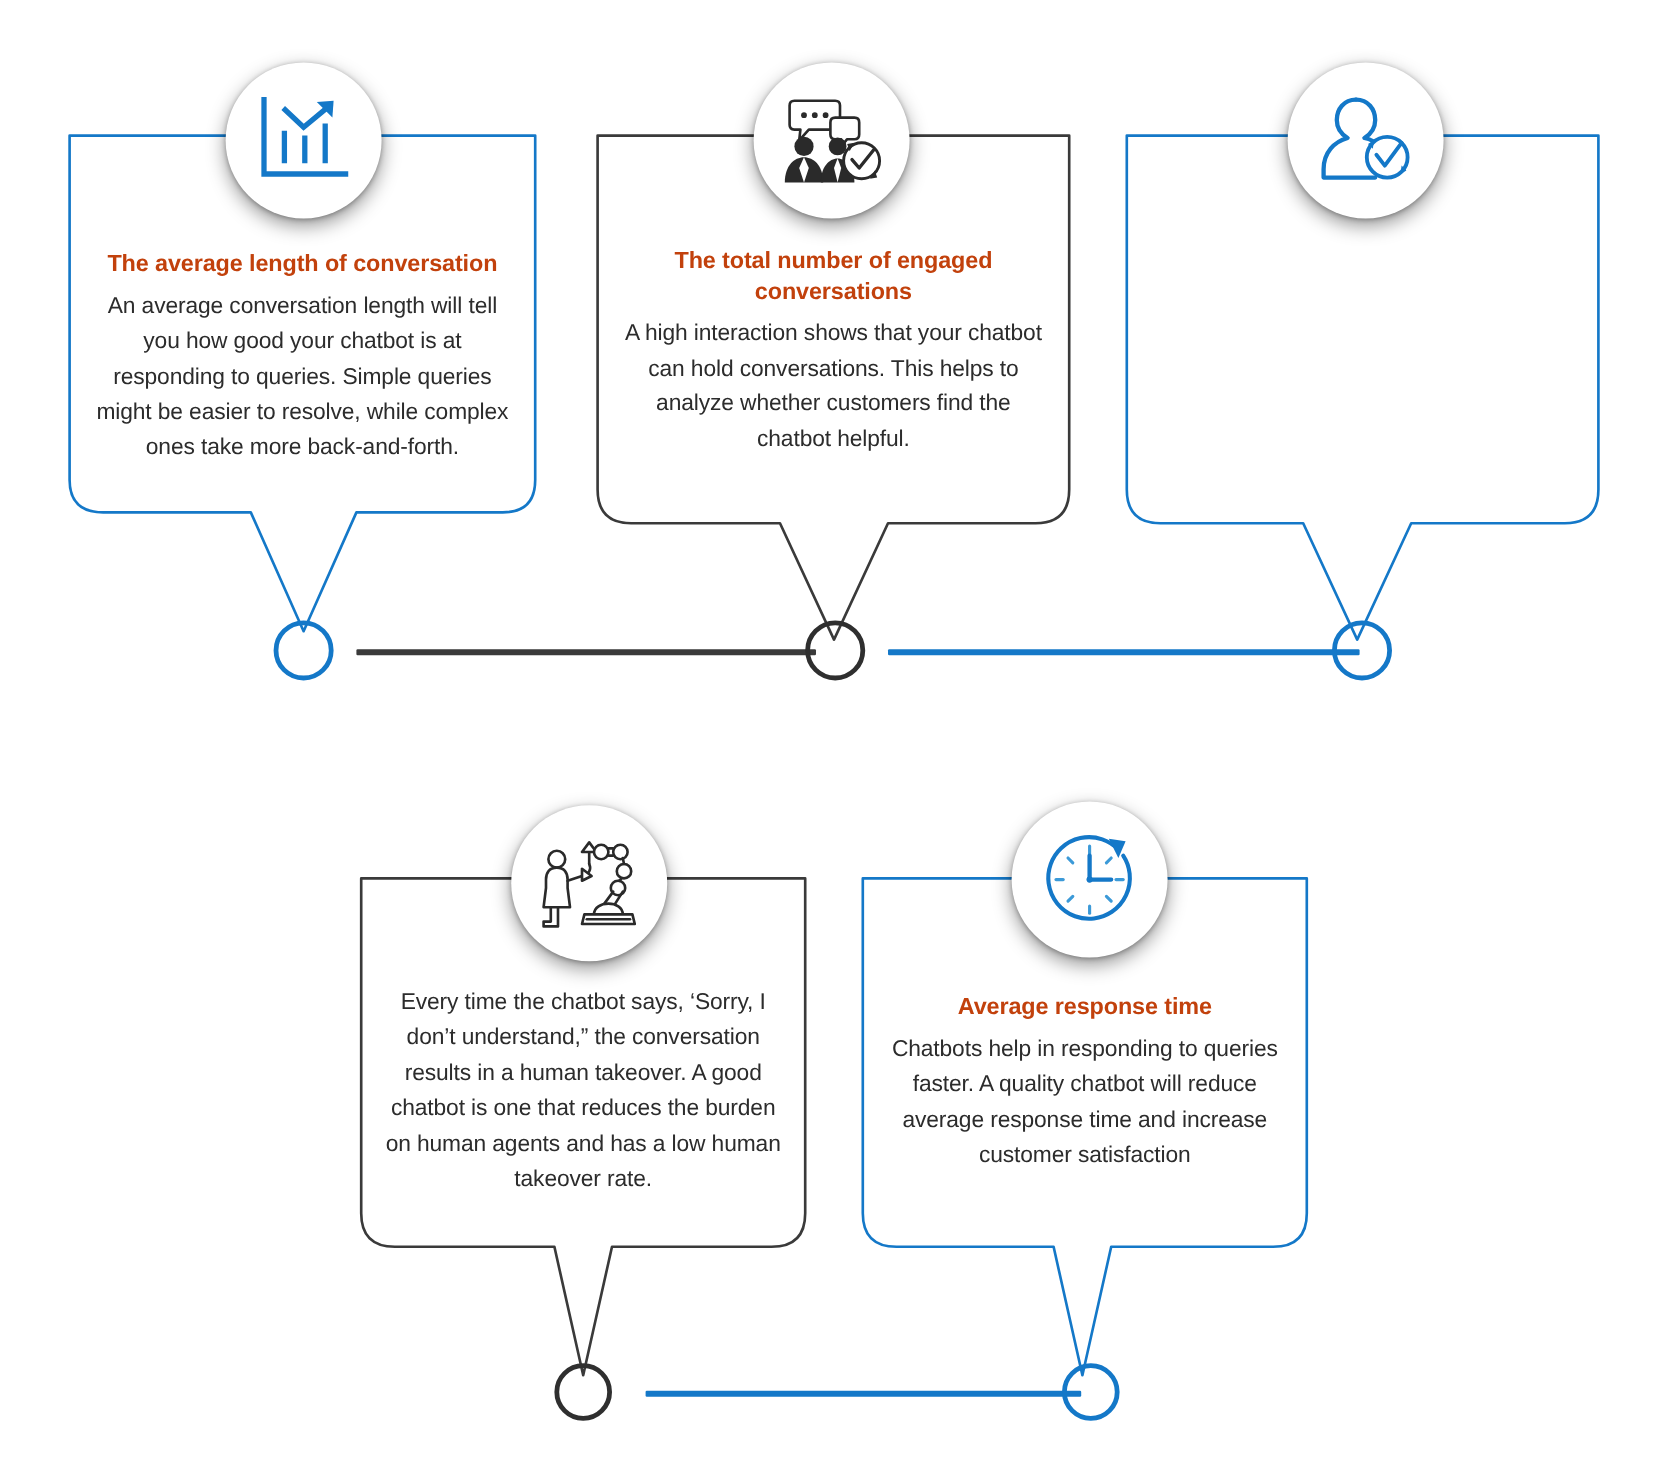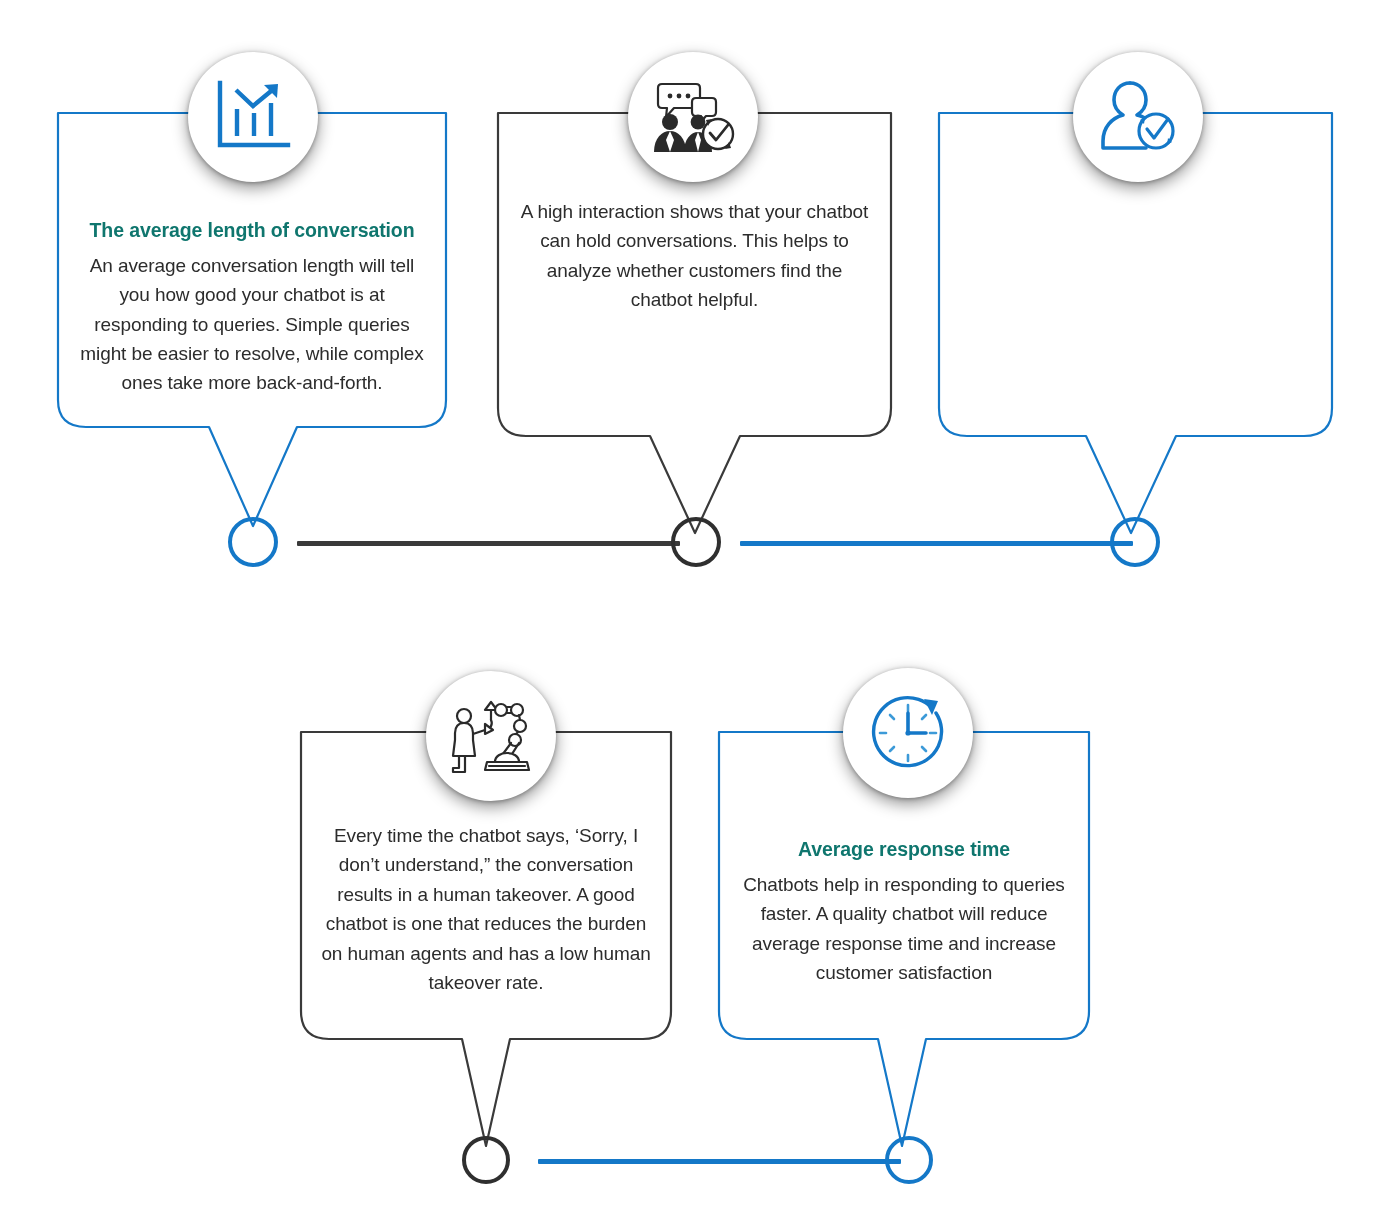--- a/index.html
+++ b/index.html
@@ -32,23 +32,23 @@
   .card-text {
     position: absolute;
     left: 0;
     box-sizing: border-box;
     text-align: center;
     padding: 0 18px;
   }
   .card-title {
     font-size: 19.5px;
     font-weight: bold;
-    color: #0f766e;
+    color: #c2410c;
     line-height: 1.32;
-    margin: 18px 0 7px 0;
+    margin: 8px 0 7px 0;
     letter-spacing: -0.1px;
   }
   .card-body {
     font-size: 19px;
     color: #2c2c2c;
     line-height: 1.55;
     margin: 0;
     letter-spacing: -0.1px;
     text-align: center;
   }
@@ -101,20 +101,21 @@
       <path d="M22,11 L39,27 L62,8" fill="none" stroke="#1478c8" stroke-width="4.4" stroke-linejoin="miter" stroke-linecap="butt"></path>
       <path d="M50,6 L64,5 L63,19 Z" fill="#1478c8"></path>
     </svg>
   </div>
 
   <div class="card" style="left:497px; top:112px; width:395px; height:420px;">
     <svg class="card-svg" width="395" height="420" viewBox="0 0 395 420">
       <path d="M1,1 L394,1 L394,296 Q394,324 366,324 L243,324 L198,421 L153,324 L29,324 Q1,324 1,296 Z" fill="none" stroke="#3a3a3a" stroke-width="2.2" stroke-linejoin="round"></path>
     </svg>
     <div class="card-text" style="top:85px; width:395px;">
+      <div class="card-title">The total number of engaged conversations</div>
       <div class="card-body">A high interaction shows that your chatbot can hold conversations. This helps to analyze whether customers find the chatbot helpful.</div>
     </div>
   </div>
   <div class="icon-badge" style="left:628px; top:52px; width:130px; height:130px;">
     <svg width="86" height="74" viewBox="0 0 86 74">
 
       <path d="M12,4 L46,4 Q50,4 50,8 L50,24 Q50,28 46,28 L24,28 L16,37 L17,28 L12,28 Q8,28 8,24 L8,8 Q8,4 12,4 Z" fill="#ffffff" stroke="#2a2a2a" stroke-width="2.2" stroke-linejoin="round"></path>
       <circle cx="20" cy="16" r="2.4" fill="#2a2a2a"></circle>
       <circle cx="29" cy="16" r="2.4" fill="#2a2a2a"></circle>
       <circle cx="38" cy="16" r="2.4" fill="#2a2a2a"></circle>

